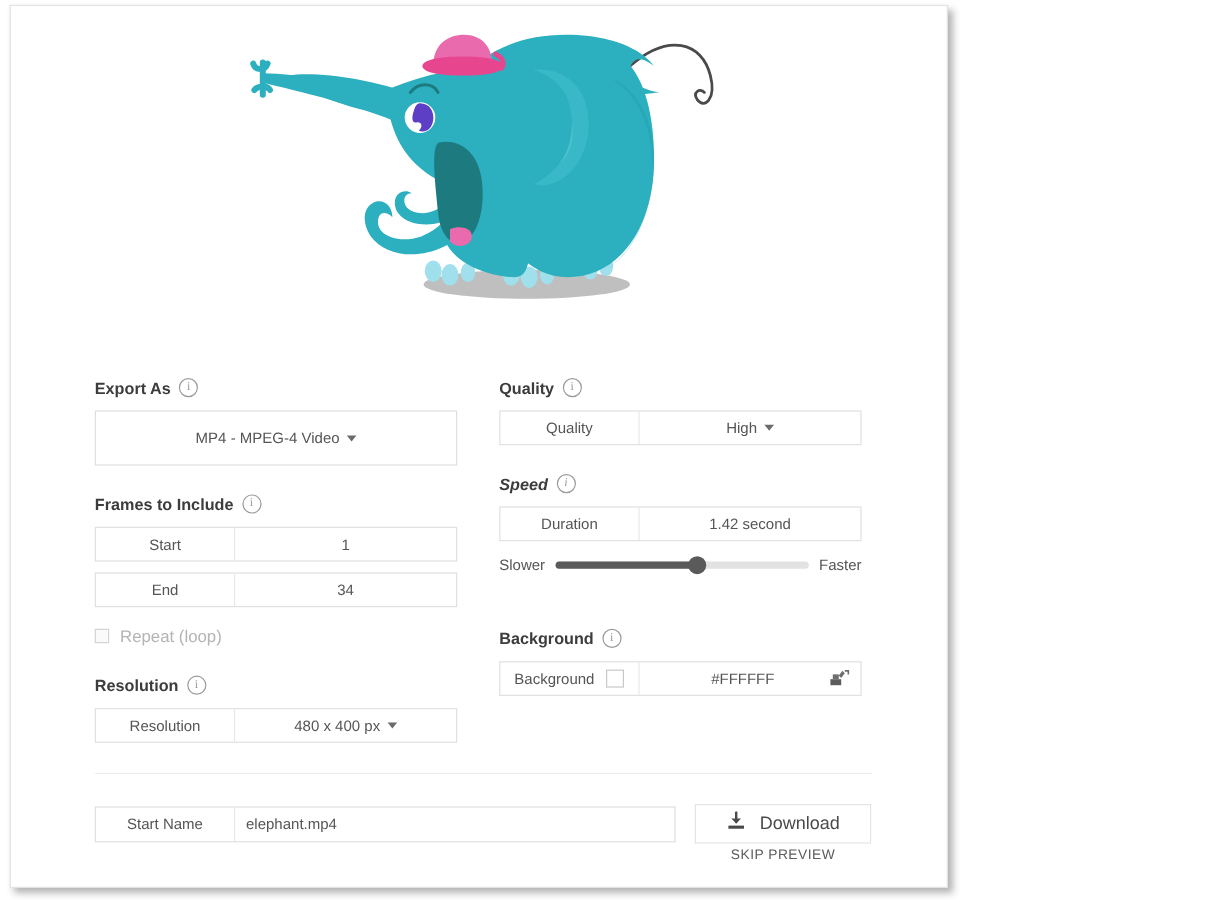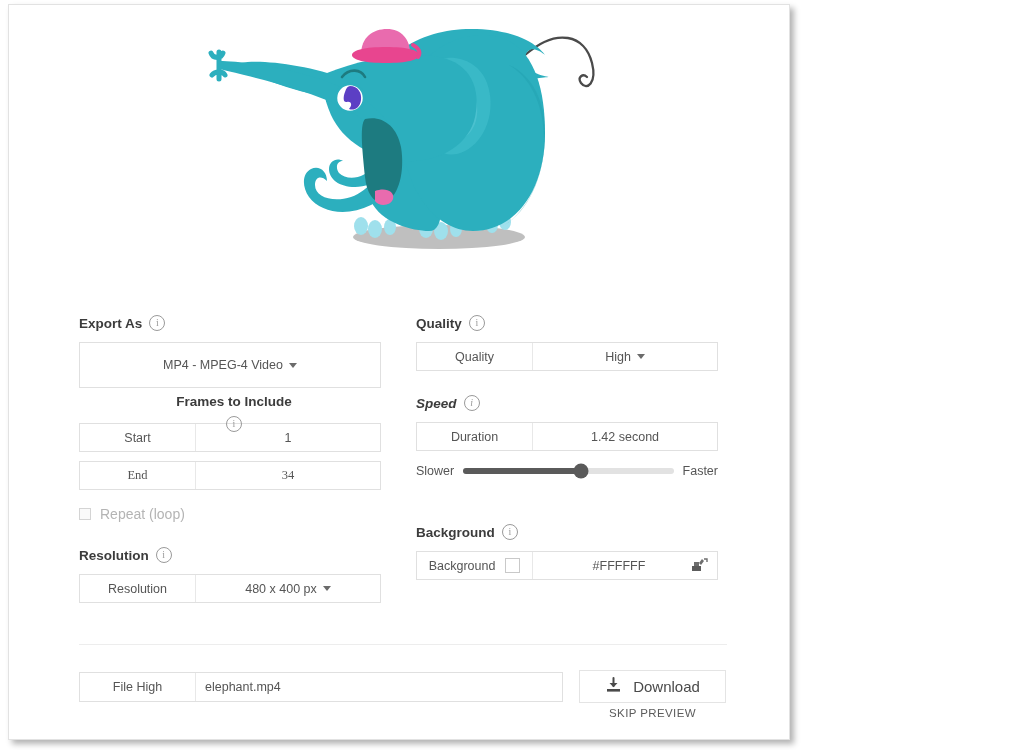--- a/index.html
+++ b/index.html
@@ -73,21 +73,21 @@
   }
 
   .field-row {
     display: flex;
     width: 302px;
     border: 1px solid #e0e0e0;
     background: #fff;
     height: 29px;
     box-sizing: border-box;
   }
-  .field-row + .field-row { margin-top: 9px; font-family: Liberation Serif, serif; }
+  .field-row + .field-row { margin-top: 9px; }
   .fr-label {
     flex: 0 0 116px;
     display: flex;
     align-items: center;
     justify-content: center;
     font-size: 12.5px;
     color: #555;
     border-right: 1px solid #e8e8e8;
     box-sizing: border-box;
   }
@@ -363,21 +363,21 @@
         <div class="section-label" style="margin-top:30px;">
           <span>Export As</span>
           <span class="info-icon">i</span>
         </div>
 
         <div class="single-select" style="margin-top:9px;">
           <span>MP4 - MPEG-4 Video</span>
           <span class="caret"></span>
         </div>
 
-        <div class="section-label" style="margin-top:6px;flex-direction:column;">
+        <div class="section-label" style="margin-top:22px;">
           <span>Frames to Include</span>
           <span class="info-icon">i</span>
         </div>
 
         <div class="field-row" style="margin-top:9px;">
           <div class="fr-label">Start</div>
           <div class="fr-value">1</div>
         </div>
 
         <div class="field-row">
@@ -459,21 +459,21 @@
               </svg>
             </span>
           </div>
         </div>
       </div>
     </div>
 
     <div class="divider"></div>
 
     <div class="filename-row">
-      <div class="fr-label">File High</div>
+      <div class="fr-label">Start Name</div>
       <div class="fr-value left">elephant.mp4</div>
     </div>
 
     <div class="download-btn">
       <span>
         <svg width="17" height="17" viewBox="0 0 17 17">
           <path d="M8.5 1 L8.5 9" stroke="#4a4a4a" stroke-width="2" stroke-linecap="round"></path>
           <path d="M4.5 6 L8.5 10.3 L12.5 6 Z" fill="#4a4a4a"></path>
           <rect x="2" y="12" width="13" height="2.6" fill="#4a4a4a"></rect>
         </svg>

